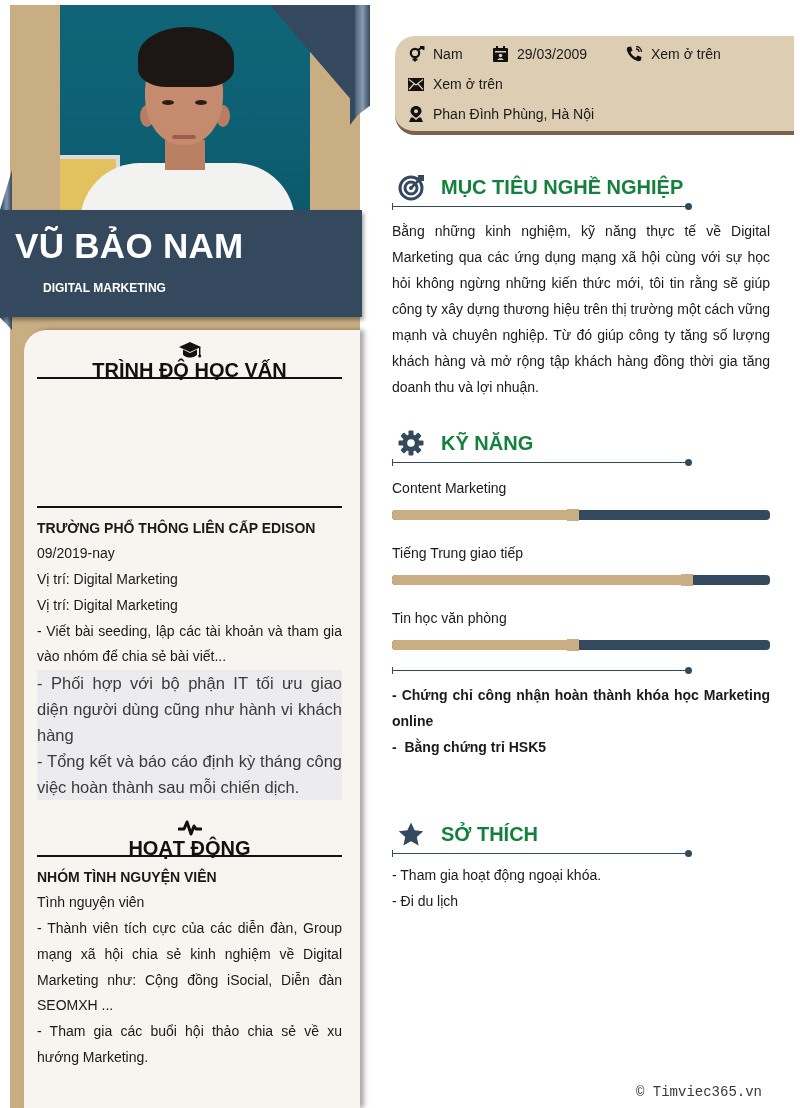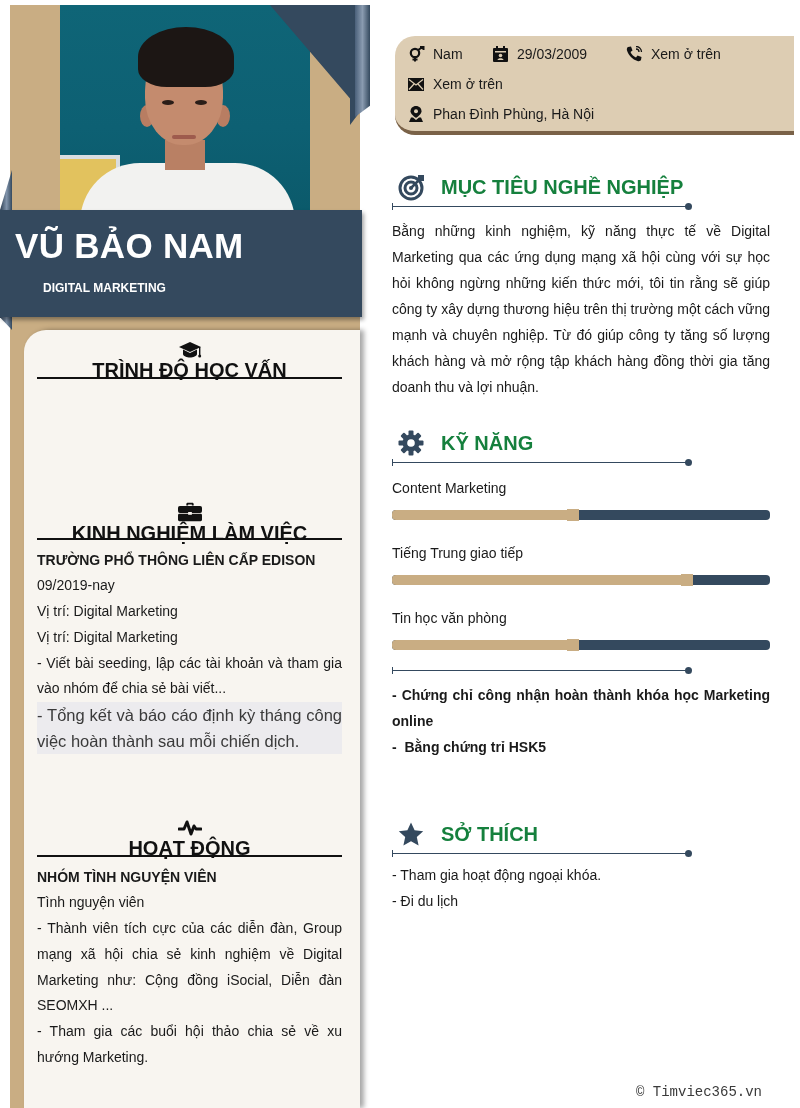--- a/index.html
+++ b/index.html
@@ -151,38 +151,28 @@
           <rect x="21" y="6" width="1.4" height="8" fill="#111"></rect>
           <circle cx="21.7" cy="15" r="1.5" fill="#111"></circle>
         </svg>
     </span>
     <span class="ttl">TRÌNH ĐỘ HỌC VẤN</span>
   </div>
   <div class="l-rule"></div>
 </div>
 
 <div class="l-section" style="top:502px;">
-  <div class="l-head">
-    <span class="ico">
-      <svg width="26" height="20" viewBox="0 0 26 20">
-          <path d="M9 3 V1.5 C9 0.7 9.7 0 10.5 0 H15.5 C16.3 0 17 0.7 17 1.5 V3 H15 V2 H11 V3 Z" fill="#111"></path>
-          <rect x="0" y="3.5" width="26" height="7.5" rx="2" fill="#111"></rect>
-          <rect x="0" y="12" width="26" height="8" rx="1.5" fill="#111"></rect>
-          <rect x="11" y="10" width="4" height="3" fill="#f8f5f0"></rect>
-        </svg>
-    </span>
-    <span class="ttl">KINH NGHIỆM LÀM VIỆC</span>
-  </div>
   <div class="l-rule"></div>
   <div class="l-body" style="margin-top:8px;">
     <div class="bold">TRƯỜNG PHỔ THÔNG LIÊN CẤP EDISON</div>
     <div>09/2019-nay</div>
     <div>Vị trí: Digital Marketing</div>
     <div>Vị trí: Digital Marketing</div>
     <div class="just">- Viết bài seeding, lập các tài khoản và tham gia vào nhóm để chia sẻ bài viết...</div>
+    <div class="just hl">- Phối hợp với bộ phận IT tối ưu giao diện người dùng cũng như hành vi khách hàng</div>
     <div class="just hl">- Tổng kết và báo cáo định kỳ tháng công việc hoàn thành sau mỗi chiến dịch.</div>
   </div>
 </div>
 
 <div class="l-section" style="top:819px;">
   <div class="l-head">
     <span class="ico">
       <svg width="24" height="18" viewBox="0 0 24 18">
           <path d="M1 10 H6 L9 3 L13 15 L16 7 L18 10 H23" fill="none" stroke="#111" stroke-width="3" stroke-linejoin="round" stroke-linecap="round"></path>
         </svg>

